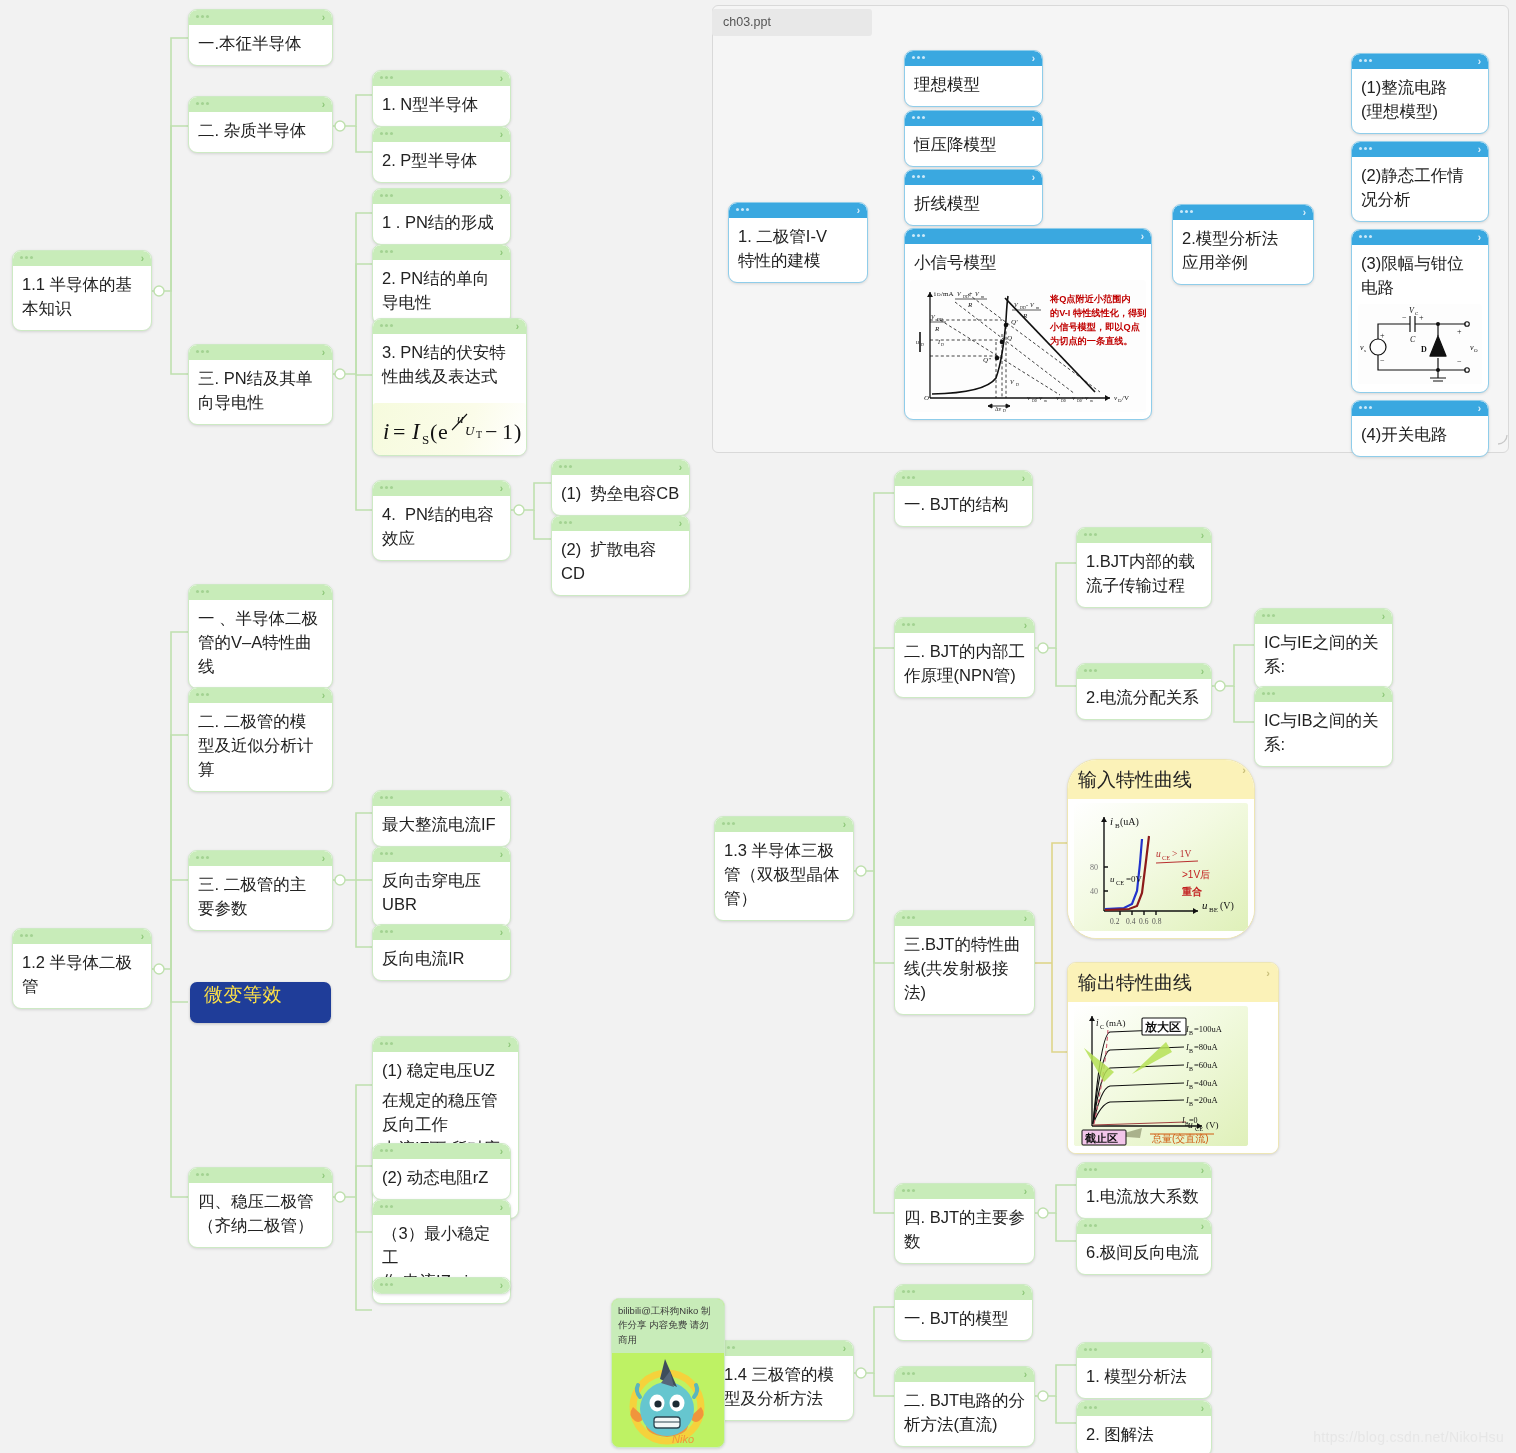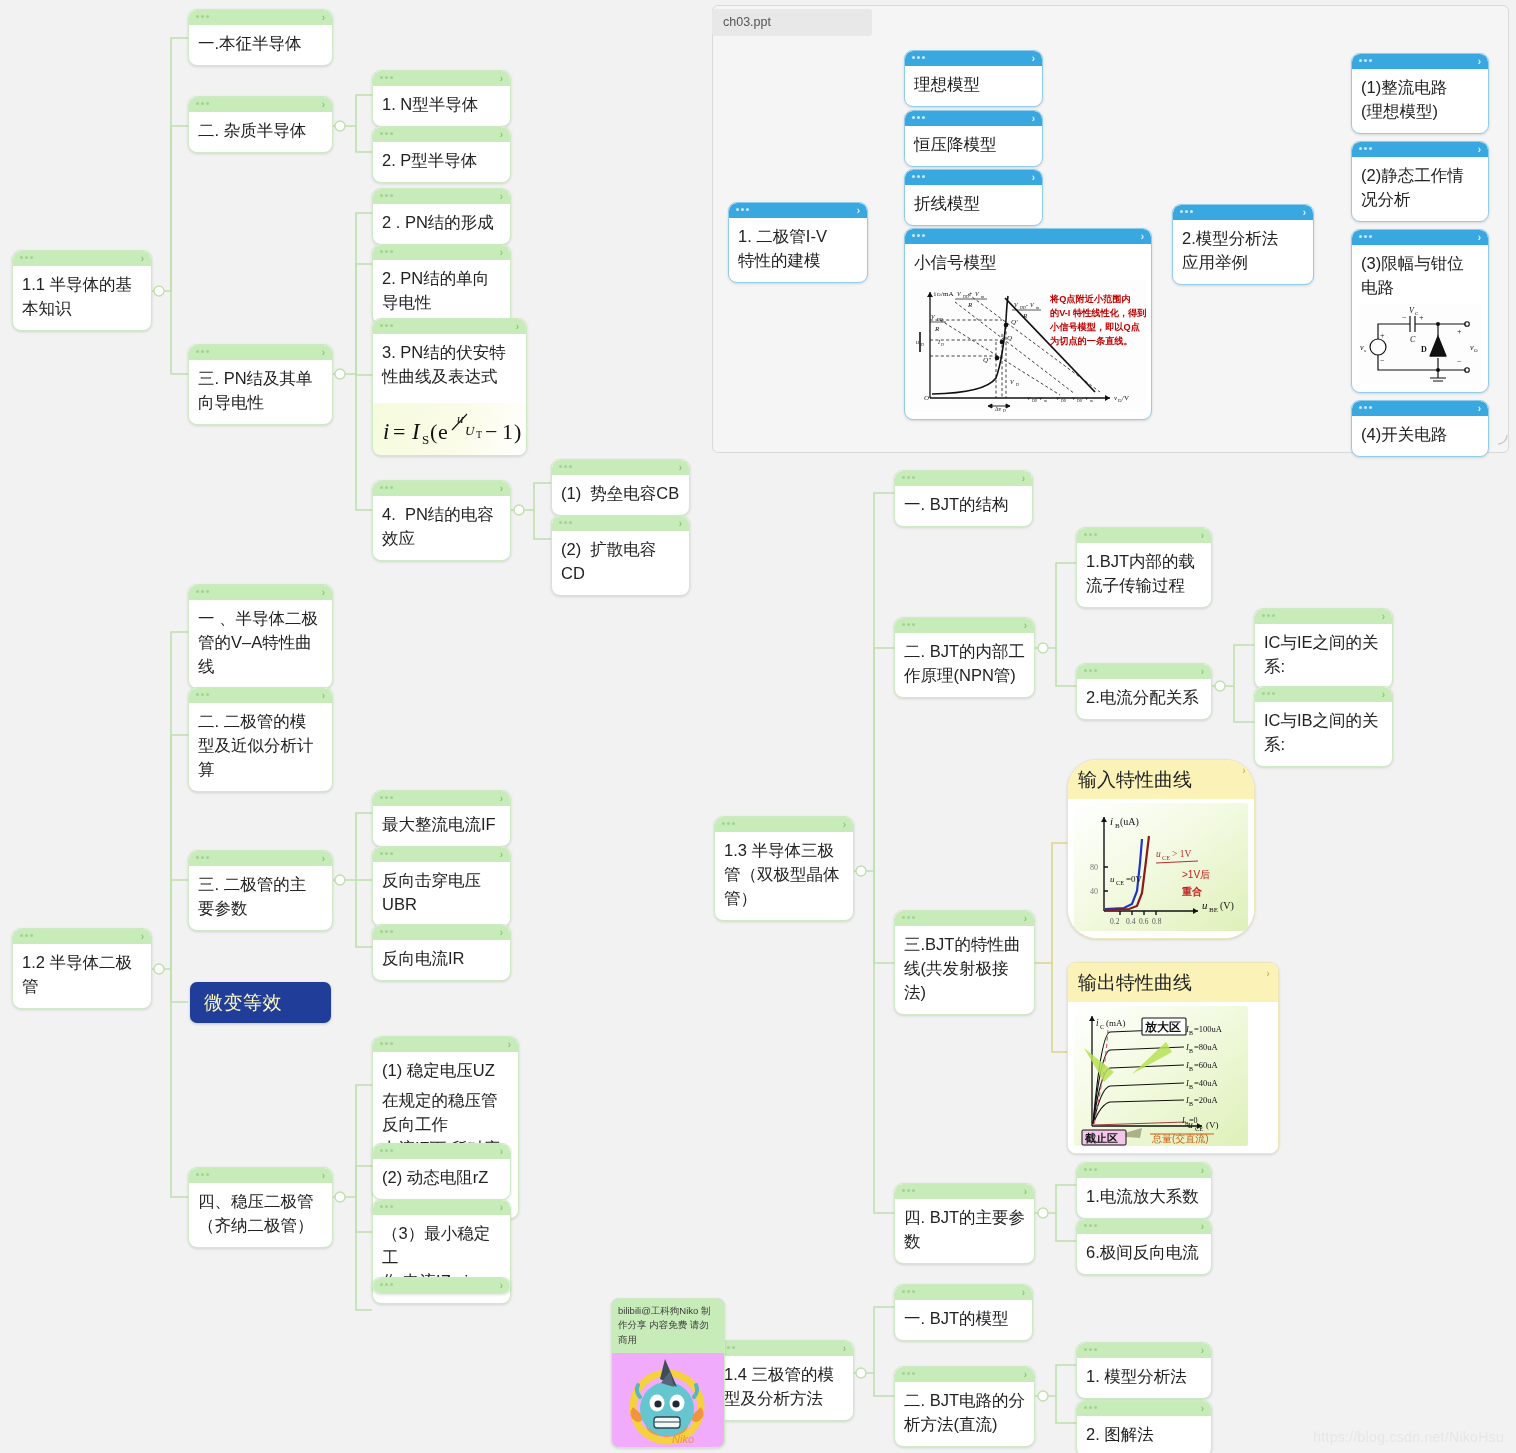--- a/index.html
+++ b/index.html
@@ -46,21 +46,21 @@
   .blue .hdr .dots i{background:#cbe9f8;}
   .blue .hdr .chev{color:#dff1fb;}
 
   
   .yellow{border:1px solid #eee6b4;}
   .yellow .ychev{position:absolute;right:8px;top:4px;font-size:11px;color:#c9bf7a;font-weight:bold;}
 
   
   .solid{
     position:absolute;box-sizing:border-box;border-radius:7px;
-    background:#1f3d99;color:#fef9c3;display:flex;align-items:center;
+    background:#1f3d99;color:#fde047;display:flex;
     padding:0 14px;font-size:19px;letter-spacing:.5px;
     box-shadow:0 1px 3px rgba(0,0,0,.2);
   }
 
   
   .t13{font-size:13.5px;line-height:1.5;}
   .t15{font-size:15.5px;}
   .t17{font-size:17px;}
   .t18{font-size:18.5px;}
 
@@ -85,21 +85,21 @@
   .formula-box{
     margin-top:5px;
     background:linear-gradient(110deg,#f6fbdd 0%,#fbfce9 60%,#ffffff 100%);
     border-radius:3px;padding:2px 0;
   }
   .greenchart{background:linear-gradient(160deg,#ffffff 0%,#f2fae0 45%,#dff0b9 100%);border-radius:3px;}
 
   
   #wm-node{
     position:absolute;left:611px;top:1298px;width:112px;height:148px;
-    background:#f0abfc;border:1px solid #cdeac4;border-radius:8px;overflow:hidden;
+    background:#bef264;border:1px solid #cdeac4;border-radius:8px;overflow:hidden;
     box-shadow:0 1px 3px rgba(0,0,0,.13);
   }
   #wm-node .wmtext{background:#c8ecb9;font-size:9.5px;line-height:1.5;color:#3b3b3b;padding:5px 6px 6px 6px;}
   #csdn{
     position:absolute;right:12px;bottom:8px;font-size:14px;color:#e6e6e6;
     letter-spacing:.3px;
   }
 </style>
 </head>
 <body>
@@ -284,21 +284,21 @@
 
   <div class="node green" style="left:372px;top:188px;width:139px;">
     <div class="hdr">
       <span class="dots">
           <i></i>
           <i></i>
           <i></i>
         </span>
       <span class="chev">›</span>
     </div>
-    <div class="body t15">2 . PN结的形成</div>
+    <div class="body t15">1 . PN结的形成</div>
   </div>
 
   <div class="node green" style="left:372px;top:244px;width:139px;">
     <div class="hdr">
       <span class="dots">
           <i></i>
           <i></i>
           <i></i>
         </span>
       <span class="chev">›</span>

